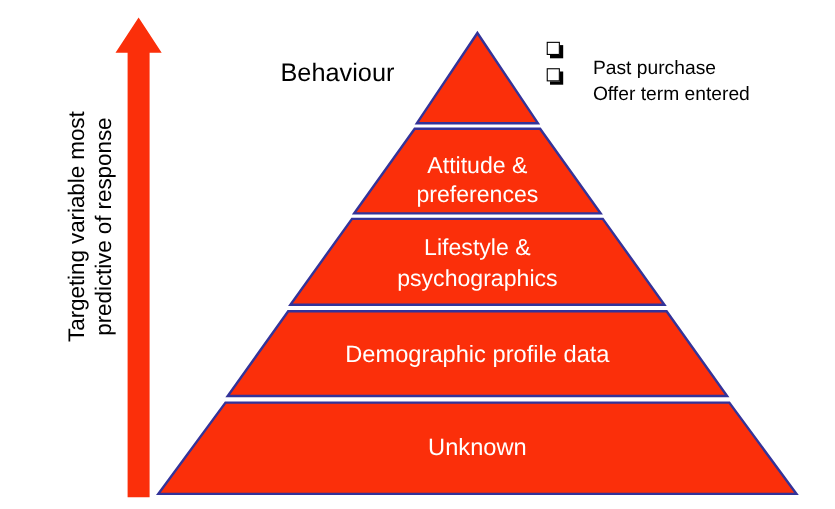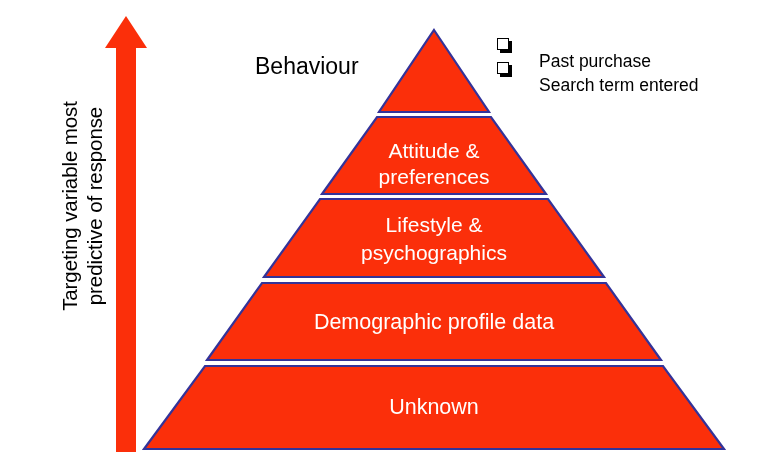--- a/index.html
+++ b/index.html
@@ -169,17 +169,17 @@
     <text class="tier-text big" x="434" y="408">Unknown</text>
   </svg>
 
   <div class="legend">
     <div class="legend-row">
       <span class="bullet"></span>
       <span class="legend-text">Past purchase</span>
     </div>
     <div class="legend-row">
       <span class="bullet"></span>
-      <span class="legend-text">Search term entered</span>
+      <span class="legend-text">Offer term entered</span>
     </div>
   </div>
 
 </div>
 
 </body></html>

